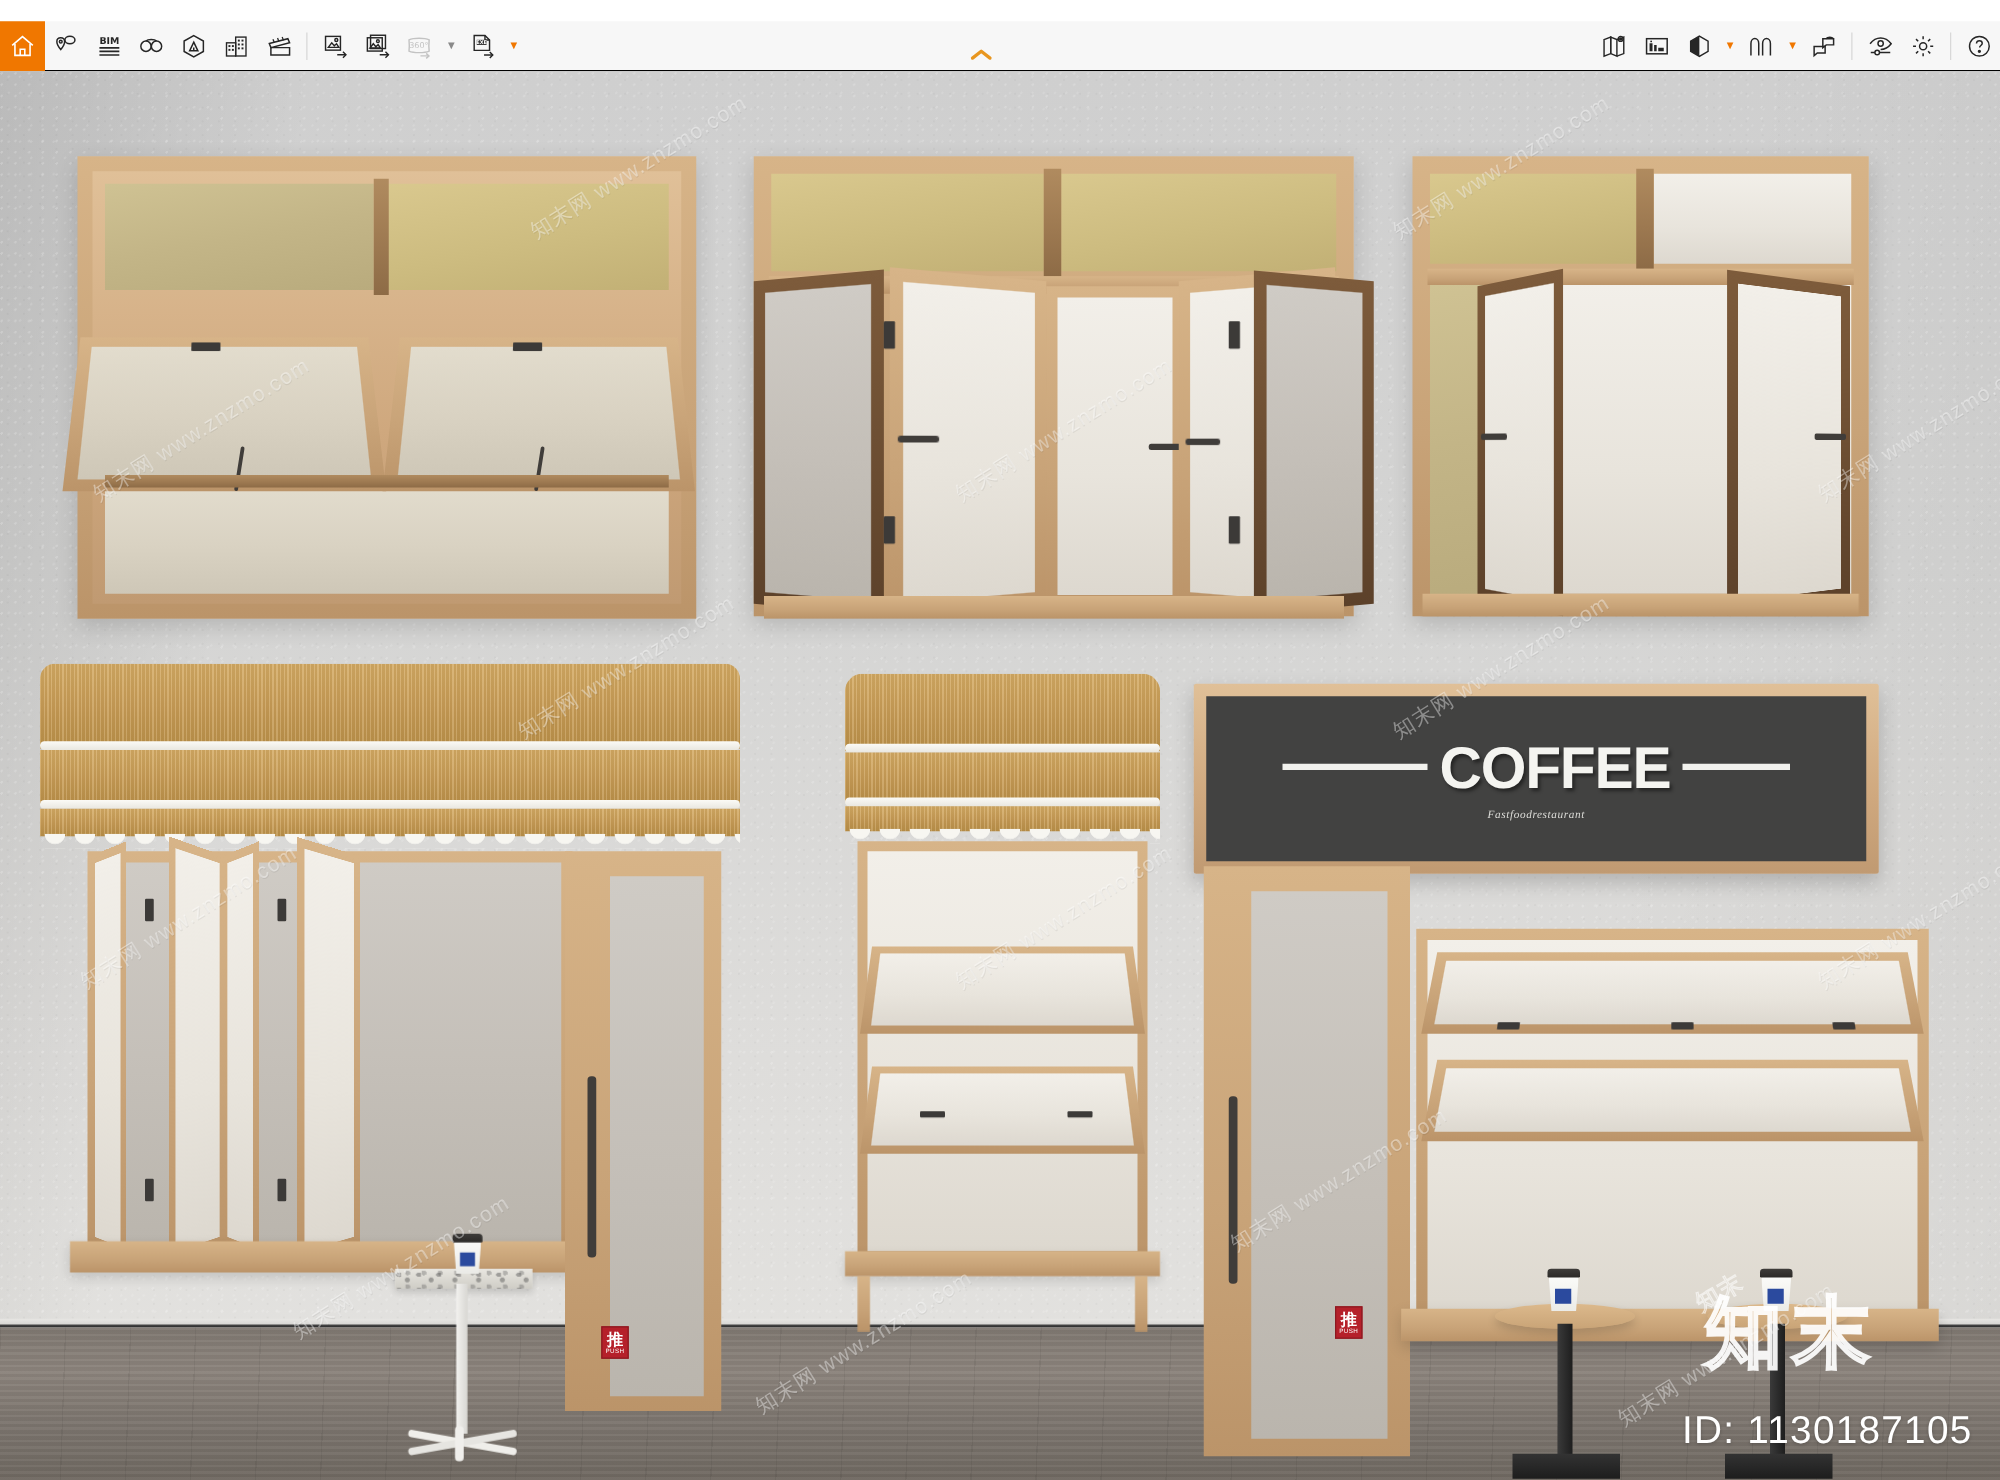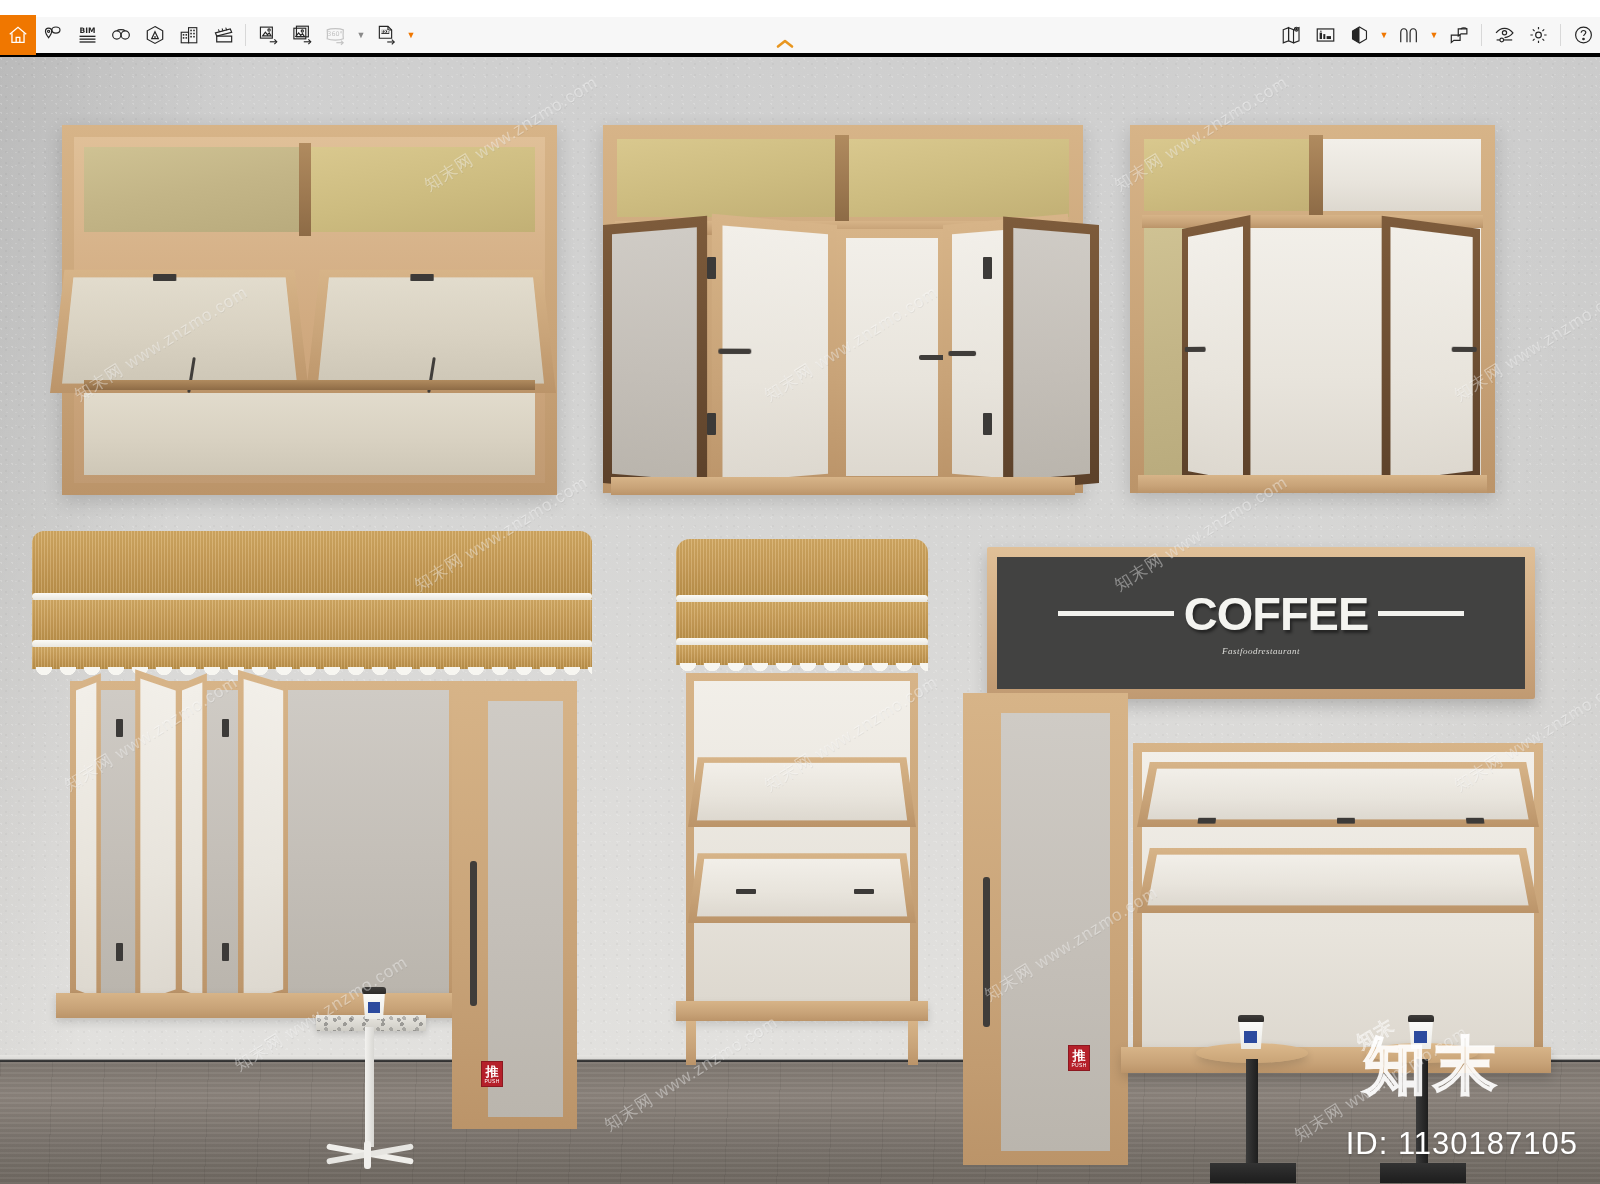--- a/index.html
+++ b/index.html
@@ -19,21 +19,21 @@
   .tb-logo { width: 20px; display:flex; justify-content:center; align-items:center; }
   .tb-title { font-size: 10.5px; color: #6b6b6b; letter-spacing: .2px; white-space: nowrap; }
   .tb-spacer { flex: 1; }
   .win-btns { display: flex; height: 17px; }
   .win-btn { width: 38px; height: 17px; display:flex; align-items:center; justify-content:center; color:#9b9b9b; }
   .win-btn svg { display:block; }
 
   
   .toolbar {
     position: absolute; top: 17px; left: 0; width: 1600px; height: 40px;
-    background: #f7f7f7; border-bottom: 4px solid #000000;
+    background: #f7f7f7; border-bottom: 1px solid #000000;
     display: flex; align-items: center;
   }
   .tb-home {
     width: 36px; height: 40px; background: #f07700;
     display: flex; align-items: center; justify-content: center;
   }
   .tgroup { display: flex; align-items: center; }
   .tbtn {
     width: 34px; height: 40px; display: flex; align-items: center; justify-content: center;
     color: #262626;
@@ -572,21 +572,21 @@
         <div class="hinge" style="left:50px; top:216px; width:20px; height:5px;"></div>
         <div class="hinge" style="left:168px; top:216px; width:20px; height:5px;"></div>
       </div>
       <div class="frame w-light" style="left:8px; top:466px; width:252px; height:20px; box-shadow:0 4px 9px rgba(0,0,0,.12);"></div>
       <div class="frame w-light" style="left:18px; top:486px; width:10px; height:44px;"></div>
       <div class="frame w-light" style="left:240px; top:486px; width:10px; height:44px;"></div>
     </div>
 
     <div class="frame" style="left:955px; top:490px; width:600px; height:620px;">
 
-      <div class="sign-outer w-light2" style="left:0; top:0; width:548px; height:152px; box-shadow:0 7px 16px rgba(0,0,0,.18);margin-left:32px;">
+      <div class="sign-outer w-light2" style="left:0; top:0; width:548px; height:152px; box-shadow:0 7px 16px rgba(0,0,0,.18);">
         <div class="sign-inner">
           <div class="sign-coffee-row">
             <div class="sign-rule" style="width:116px;"></div>
             <div class="sign-coffee">COFFEE</div>
             <div class="sign-rule" style="width:86px;"></div>
           </div>
           <div class="sign-script">Fastfoodrestaurant</div>
         </div>
       </div>
 

